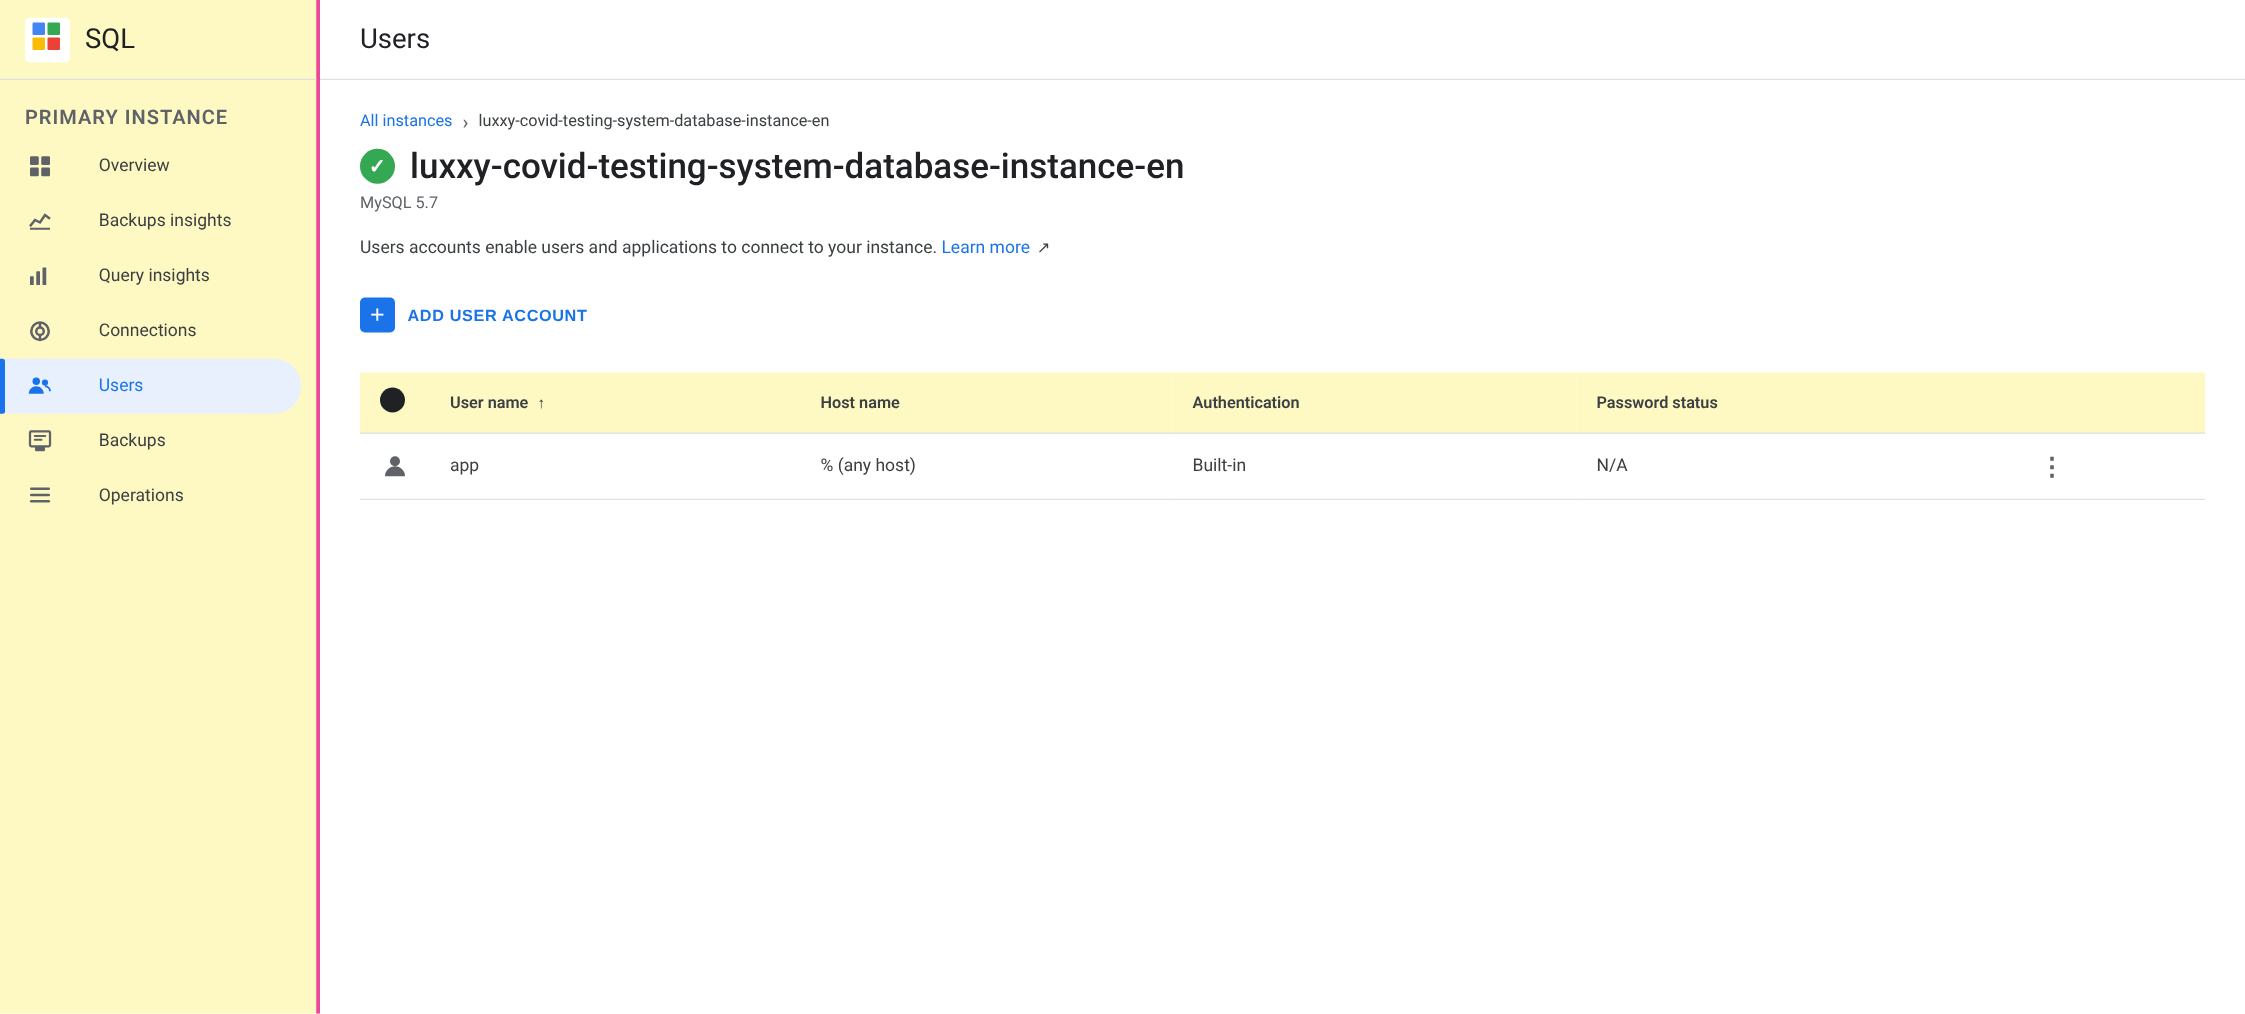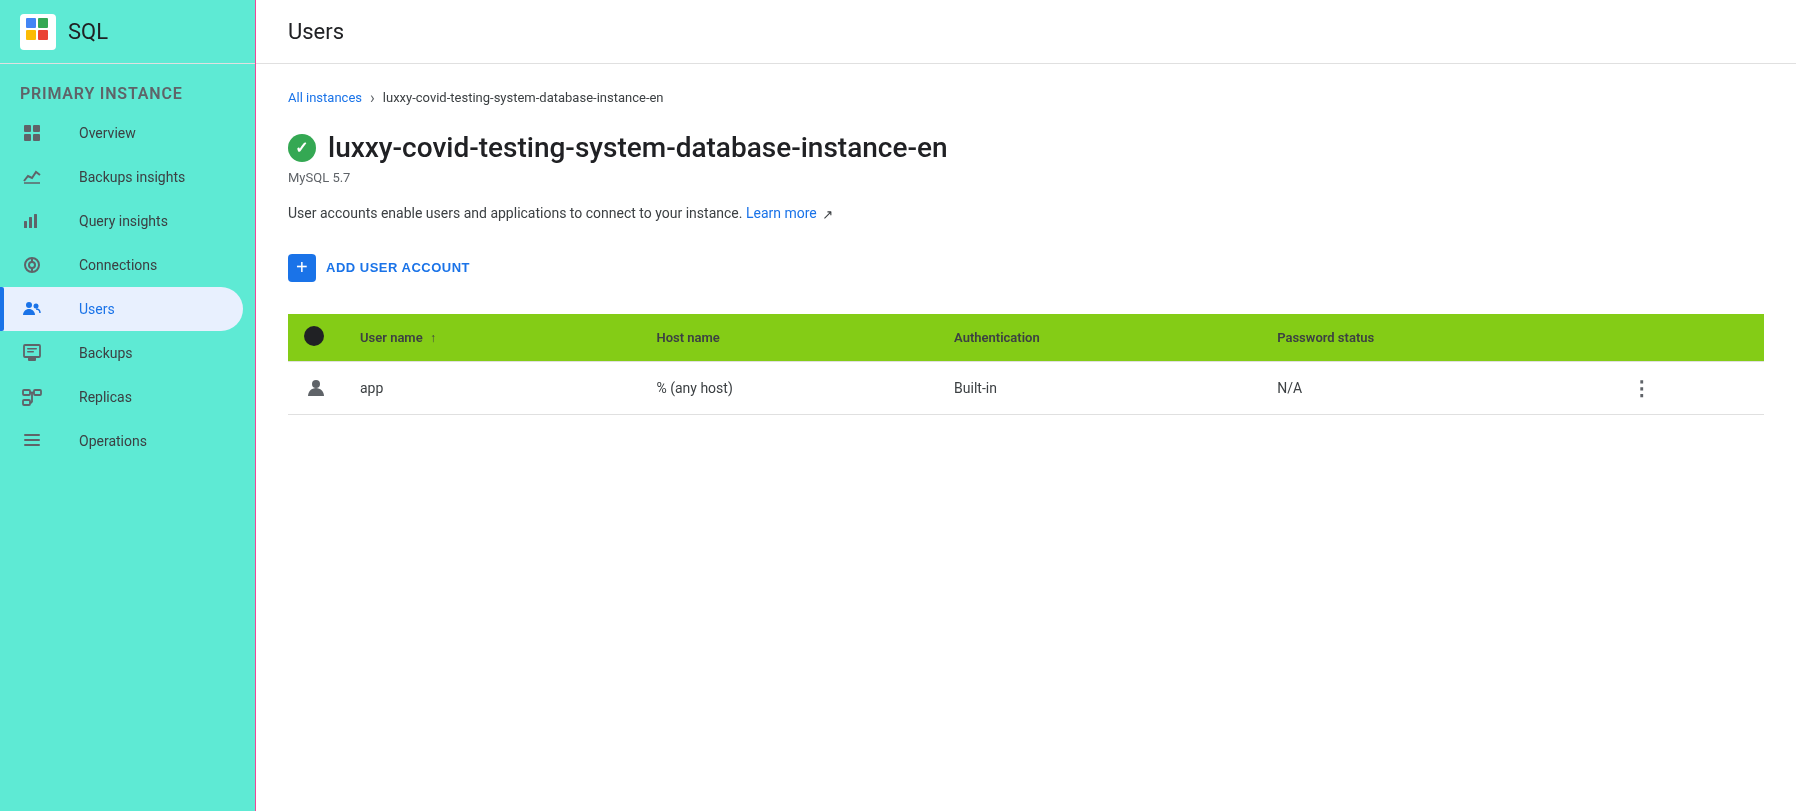--- a/index.html
+++ b/index.html
@@ -2,25 +2,25 @@
 <html><head>
   <meta charset="utf-8">
   <style>
     * { box-sizing: border-box; margin: 0; padding: 0; }
     body { font-family: 'Google Sans', Roboto, Arial, sans-serif; background: #fff; display: flex; height: 811px; overflow: hidden; font-size: 14px; color: #202124; }
 
     
     .sidebar {
       width: 256px;
       min-width: 256px;
-      border-right: 1px solid #ec4899;
+      border-right: 3px solid #ec4899;
       display: flex;
       flex-direction: column;
       height: 100%;
-      background: #5eead4;
+      background: #fef9c3;
     }
     .sidebar-header {
       display: flex;
       align-items: center;
       padding: 16px 20px;
       border-bottom: 1px solid #e0e0e0;
       height: 64px;
     }
     .sidebar-logo {
       width: 36px;
@@ -105,21 +105,21 @@
     .main-content {
       padding: 24px 32px;
     }
 
     
     .breadcrumb {
       display: flex;
       align-items: center;
       font-size: 13px;
       color: #5f6368;
-      margin-bottom: 24px;
+      margin-bottom: 9px;
     }
     .breadcrumb-link {
       color: #1a73e8;
       cursor: pointer;
       text-decoration: none;
     }
     .breadcrumb-sep {
       margin: 0 8px;
       color: #5f6368;
       font-size: 16px;
@@ -204,21 +204,21 @@
       font-weight: 300;
     }
 
     
     .users-table {
       width: 100%;
       border-collapse: collapse;
       font-size: 14px;
     }
     .users-table thead tr {
-      background: #84cc16;
+      background: #fef9c3;
       border-bottom: 1px solid #e0e0e0;
     }
     .users-table th {
       padding: 12px 16px;
       text-align: left;
       font-weight: 600;
       color: #3c4043;
       font-size: 13px;
       white-space: nowrap;
     }
@@ -344,33 +344,20 @@
       <svg width="20" height="20" viewBox="0 0 20 20" fill="currentColor">
           <rect x="2" y="2" width="16" height="12" rx="1" fill="none" stroke="currentColor" stroke-width="1.8"></rect>
           <rect x="5" y="5" width="10" height="1.5" rx="0.75"></rect>
           <rect x="5" y="8" width="7" height="1.5" rx="0.75"></rect>
           <rect x="6" y="14" width="8" height="4" rx="1"></rect>
         </svg>
     </span>
     <span class="item-label">Backups</span>
   </div>
 
-  <div class="sidebar-item">
-    <span class="item-icon">
-      <svg width="20" height="20" viewBox="0 0 20 20" fill="none" stroke="currentColor" stroke-width="1.8">
-          <rect x="1" y="3" width="7" height="5" rx="1"></rect>
-          <rect x="12" y="3" width="7" height="5" rx="1"></rect>
-          <rect x="1" y="13" width="7" height="5" rx="1"></rect>
-          <line x1="8" y1="5.5" x2="12" y2="5.5"></line>
-          <line x1="8" y1="15.5" x2="10" y2="15.5"></line>
-          <line x1="10" y1="5.5" x2="10" y2="15.5"></line>
-        </svg>
-    </span>
-    <span class="item-label">Replicas</span>
-  </div>
 
   <div class="sidebar-item">
     <span class="item-icon">
       <svg width="20" height="20" viewBox="0 0 20 20" fill="currentColor">
           <rect x="2" y="3" width="16" height="2" rx="1"></rect>
           <rect x="2" y="8" width="16" height="2" rx="1"></rect>
           <rect x="2" y="13" width="16" height="2" rx="1"></rect>
         </svg>
     </span>
     <span class="item-label">Operations</span>
@@ -391,21 +378,21 @@
     </div>
 
     <div class="instance-title-row">
       <div class="status-icon-green"></div>
       <h2 class="instance-name">luxxy-covid-testing-system-database-instance-en</h2>
     </div>
 
     <div class="instance-version">MySQL 5.7</div>
 
     <p class="description-text">
-      <span>User accounts enable users and applications to connect to your instance.</span>
+      <span>Users accounts enable users and applications to connect to your instance.</span>
       <a href="#">Learn more</a>
       <span class="external-link-icon">↗</span>
     </p>
 
     <button class="add-user-btn">
       <span class="plus-box">+</span>
       <span>ADD USER ACCOUNT</span>
     </button>
 
     <table class="users-table">

